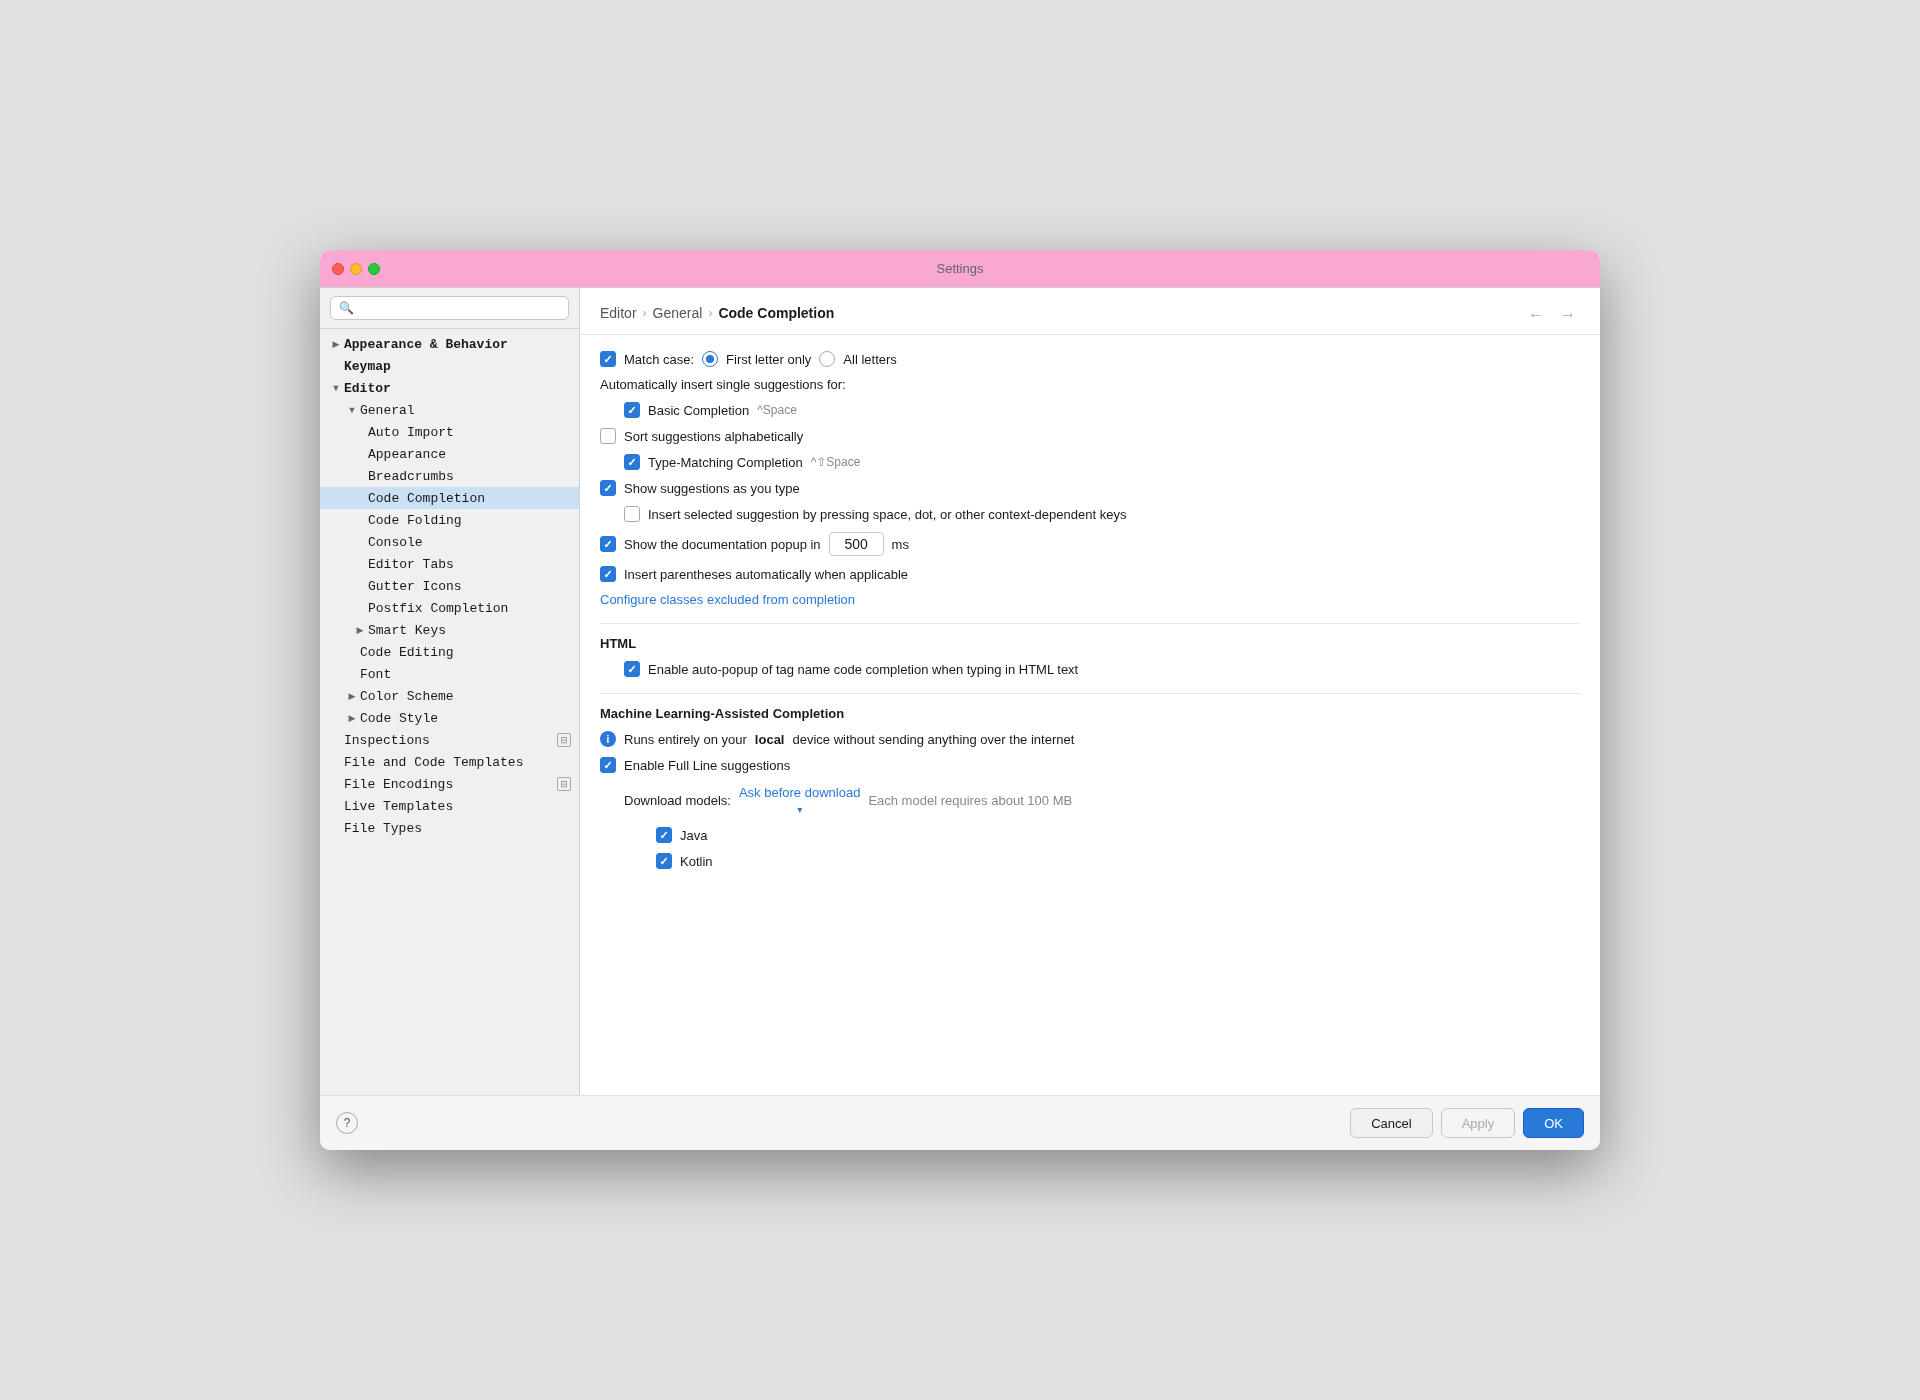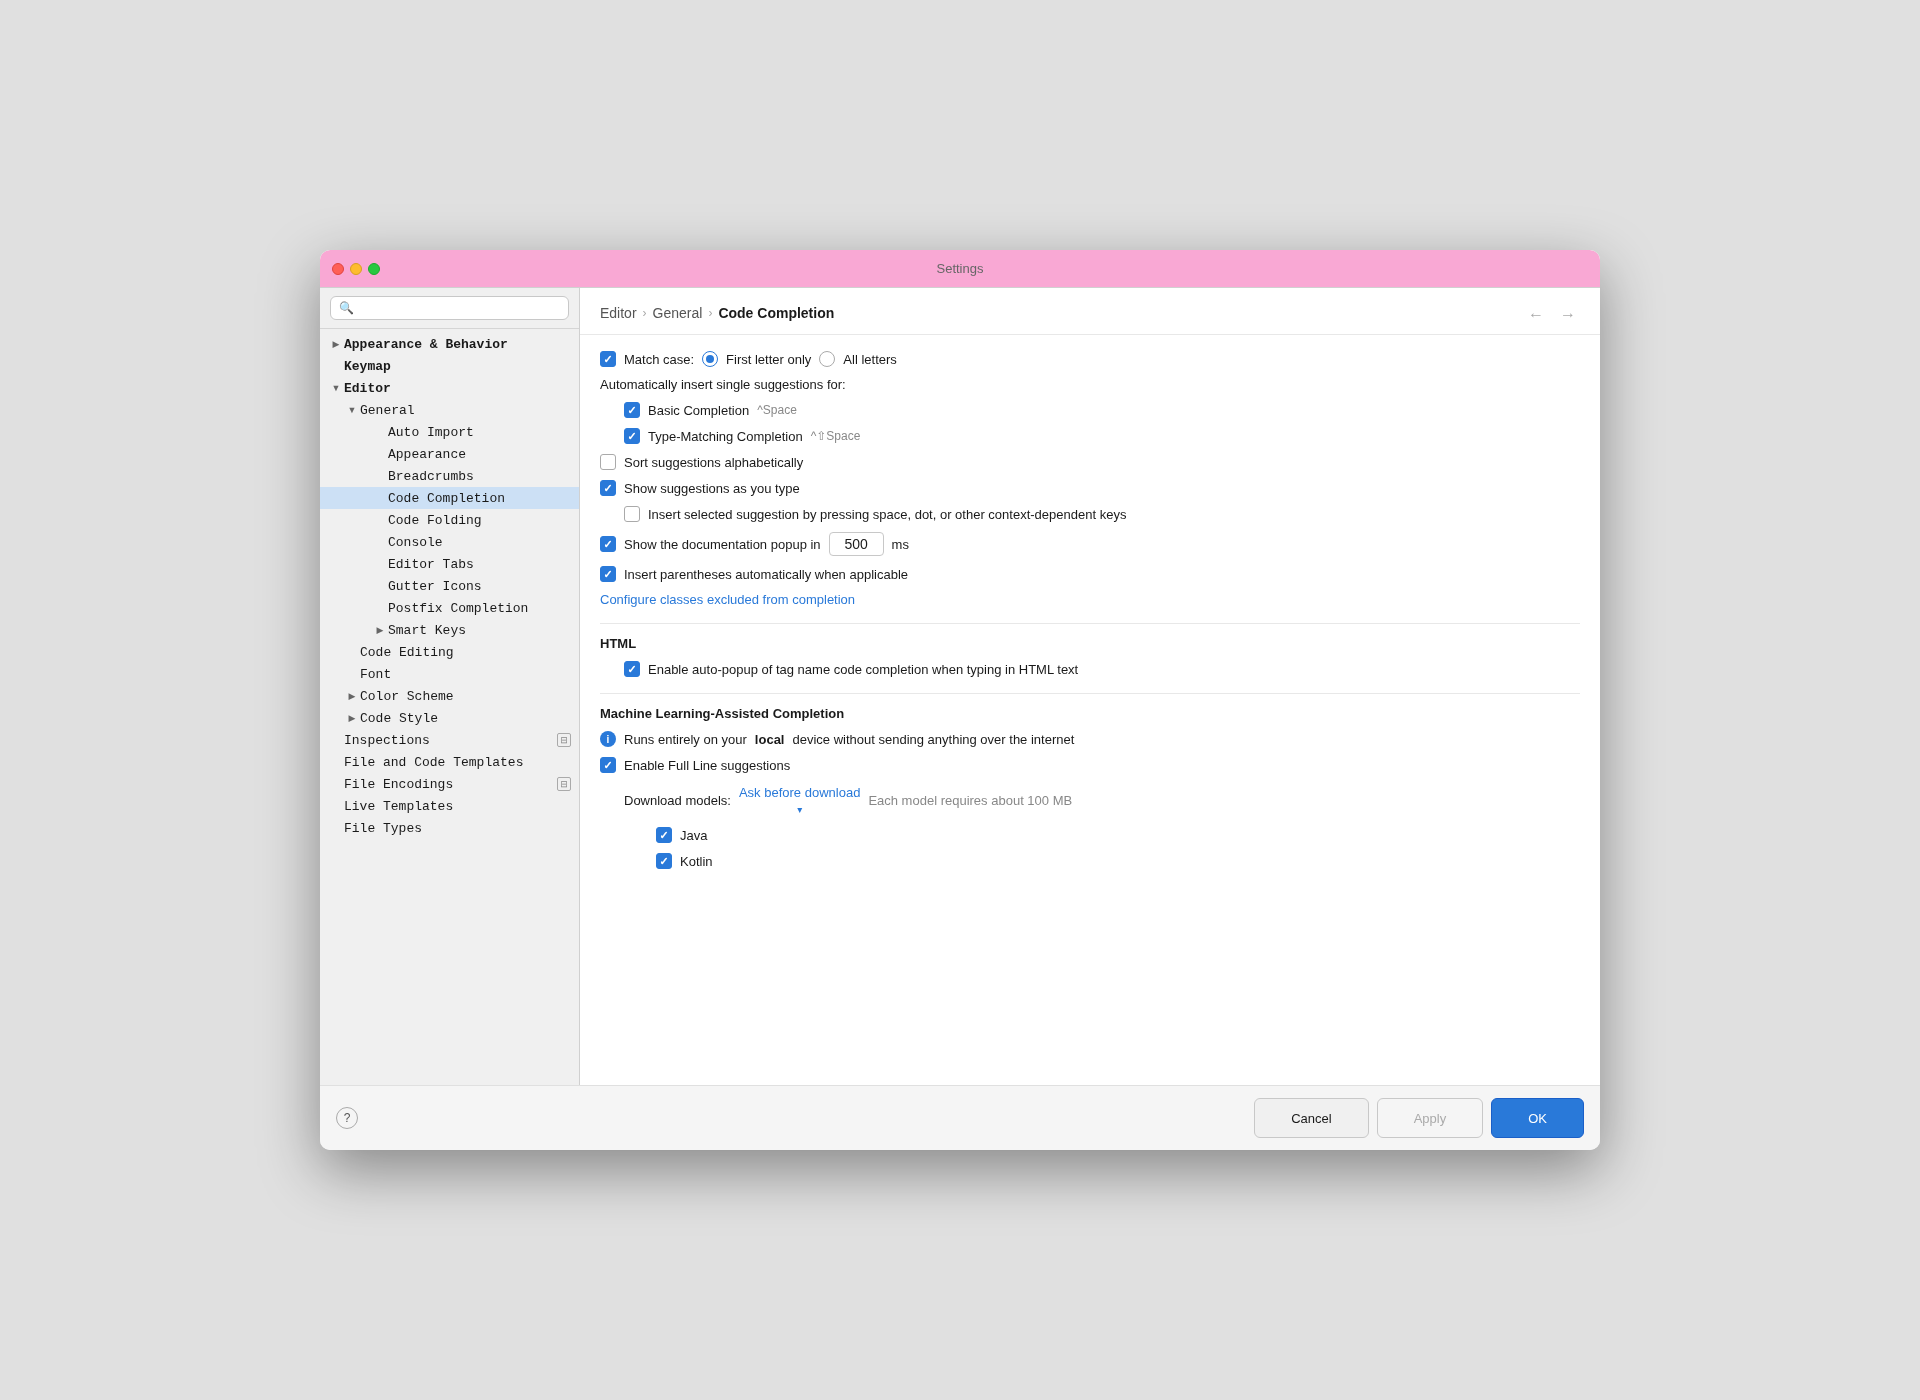--- a/index.html
+++ b/index.html
@@ -120,21 +120,21 @@
     .tree-arrow.empty { visibility: hidden; }
     .tree-label {
       font-size: 13px;
       color: #1a1a1a;
       font-family: Liberation Mono, monospace;
     }
     .tree-label.bold { font-weight: 600; }
     
     .indent-0 { padding-left: 8px; }
     .indent-1 { padding-left: 24px; }
-    .indent-2 { padding-left: 52px; }
+    .indent-2 { padding-left: 32px; }
     .sidebar-badge {
       margin-left: auto;
       width: 14px;
       height: 14px;
       border: 1px solid #aaa;
       border-radius: 2px;
       display: flex;
       align-items: center;
       justify-content: center;
       font-size: 9px;
@@ -297,22 +297,22 @@
       border: 1.5px solid #aaa;
       display: flex;
       align-items: center;
       justify-content: center;
       font-size: 12px;
       color: #555;
       cursor: pointer;
     }
     .footer-buttons { display: flex; gap: 8px; }
     .btn {
-      height: 40px;
-      padding: 0 36px;
+      height: 30px;
+      padding: 0 20px;
       border-radius: 6px;
       font-size: 13px;
       cursor: pointer;
       border: 1px solid #c8c8c8;
       background: #f0f0f0;
       color: #1a1a1a;
     }
     .btn.primary {
       background: #2979d9;
       border-color: #1a5fc8;
@@ -474,29 +474,29 @@
         <div class="row">
           <span class="form-label">Automatically insert single suggestions for:</span>
         </div>
 
         <div class="row indent">
           <div class="checkbox-custom checked"></div>
           <span class="form-label">Basic Completion</span>
           <span class="shortcut">^Space</span>
         </div>
 
+        <div class="row">
+          <div class="checkbox-custom unchecked"></div>
+          <span class="form-label">Sort suggestions alphabetically</span>
+        </div>
+
         <div class="row indent">
           <div class="checkbox-custom checked"></div>
           <span class="form-label">Type-Matching Completion</span>
           <span class="shortcut">^⇧Space</span>
-        </div>
-
-        <div class="row">
-          <div class="checkbox-custom unchecked"></div>
-          <span class="form-label">Sort suggestions alphabetically</span>
         </div>
 
         <div class="row">
           <div class="checkbox-custom checked"></div>
           <span class="form-label">Show suggestions as you type</span>
         </div>
 
         <div class="row indent">
           <div class="checkbox-custom unchecked"></div>
           <span class="form-label">Insert selected suggestion by pressing space, dot, or other context-dependent keys</span>

